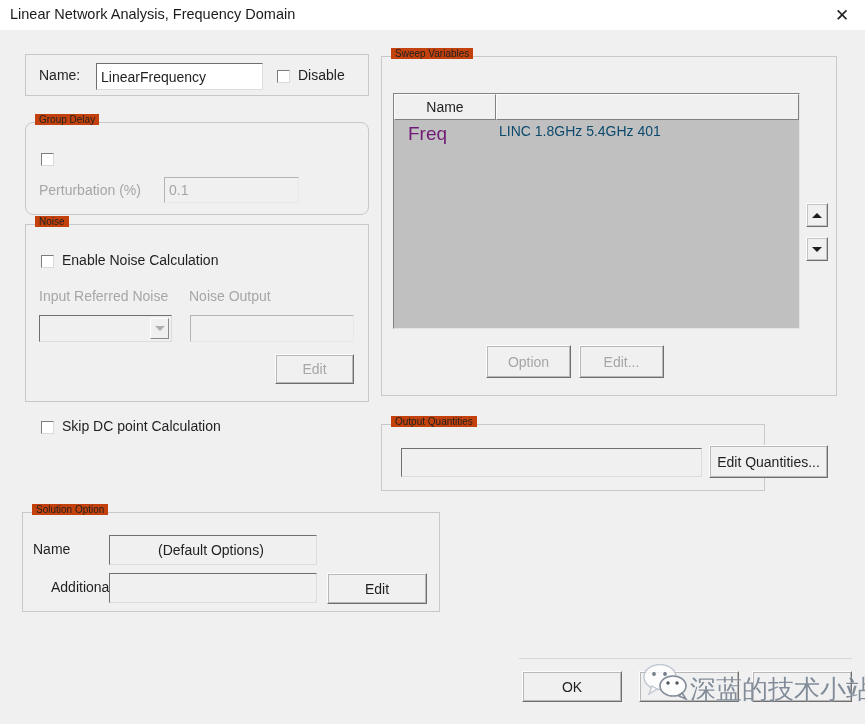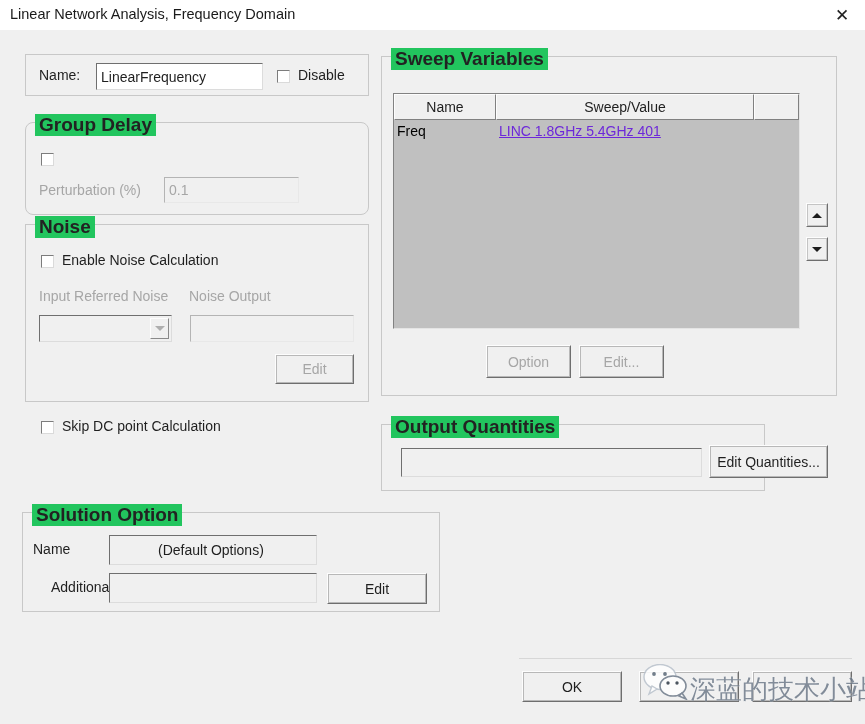--- a/index.html
+++ b/index.html
@@ -56,26 +56,25 @@
   }
   
   .groupbox {
     position: absolute;
     border: 1px solid #c8c8c8;
     box-sizing: border-box;
   }
   .groupbox > .gb-title {
     position: absolute;
     top: -9px; left: 9px;
-    background: #22c55e;
+    background: #c2410c;
     padding: 0 4px;
-    font-size: 19px;
+    font-size: 10px;
     color: #222;
     white-space: nowrap;
-    font-weight: bold;
   }
   .plainbox {
     position: absolute;
     border: 1px solid #c8c8c8;
     box-sizing: border-box;
   }
   .lbl {
     position: absolute;
     font-size: 14px;
     color: #1f1f1f;
@@ -219,32 +218,31 @@
     cursor: pointer;
   }
   .data-row {
     position: absolute;
     left: 0; top: 26px; right: 0;
     height: 24px;
     cursor: pointer;
   }
   .cell-name {
     position: absolute;
-    left: 3px; top: 3px;
-    font-size: 14px;
-    color: #000000;
+    left: 14px; top: 3px;
+    font-size: 19px;
+    color: #701a75;
     white-space: nowrap;
   }
   .cell-val {
     position: absolute;
     left: 105px; top: 3px;
     font-size: 14px;
-    color: #6d28d9;
-    white-space: nowrap;
-    text-decoration: underline;
+    color: #0c4a6e;
+    white-space: nowrap;
   }
   .spinner {
     position: absolute;
     box-sizing: border-box;
     background: #f0f0f0;
     border-top: 1px solid #fdfdfd;
     border-left: 1px solid #fdfdfd;
     border-right: 1px solid #6e6e6e;
     border-bottom: 1px solid #6e6e6e;
     outline: 1px solid #c4c4c4;
@@ -336,21 +334,20 @@
       <div class="field flat" style="left:86px; top:60px; width:208px; height:30px;"></div>
       <div class="btn" style="left:304px; top:60px; width:100px; height:31px;">Edit</div>
     </div>
 
     <div class="groupbox" style="left:381px; top:26px; width:456px; height:340px;">
       <div class="gb-title">Sweep Variables</div>
 
       <div class="listbox" style="left:11px; top:36px; width:407px; height:236px;">
         <div class="hdr-row">
           <div class="hdr-cell" style="width:102px;">Name</div>
-          <div class="hdr-cell" style="width:258px;">Sweep/Value</div>
           <div class="hdr-cell" style="flex:1;"></div>
         </div>
         <div class="data-row">
           <div class="cell-name">Freq</div>
           <div class="cell-val">LINC 1.8GHz 5.4GHz 401</div>
         </div>
       </div>
 
       <div class="spinner" style="left:424px; top:146px; width:22px; height:24px;">
         <div class="tri-up"></div>

